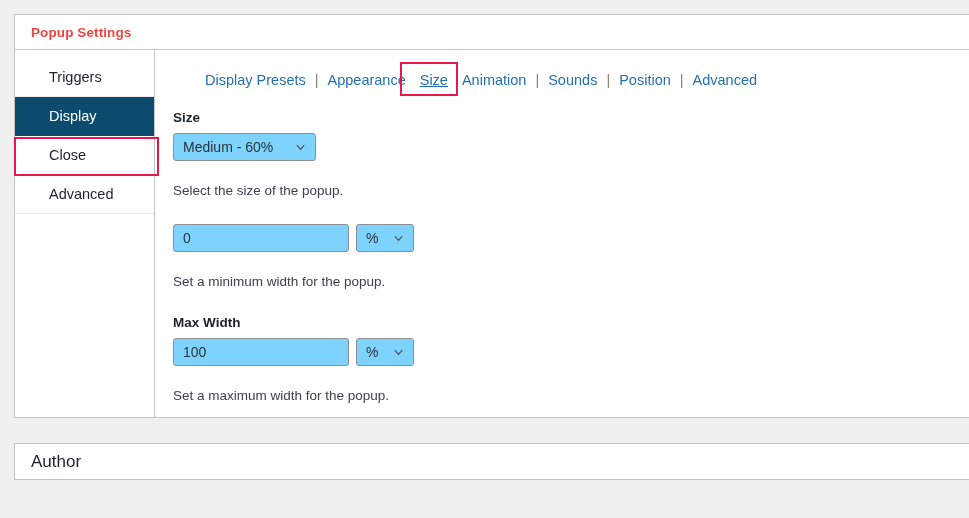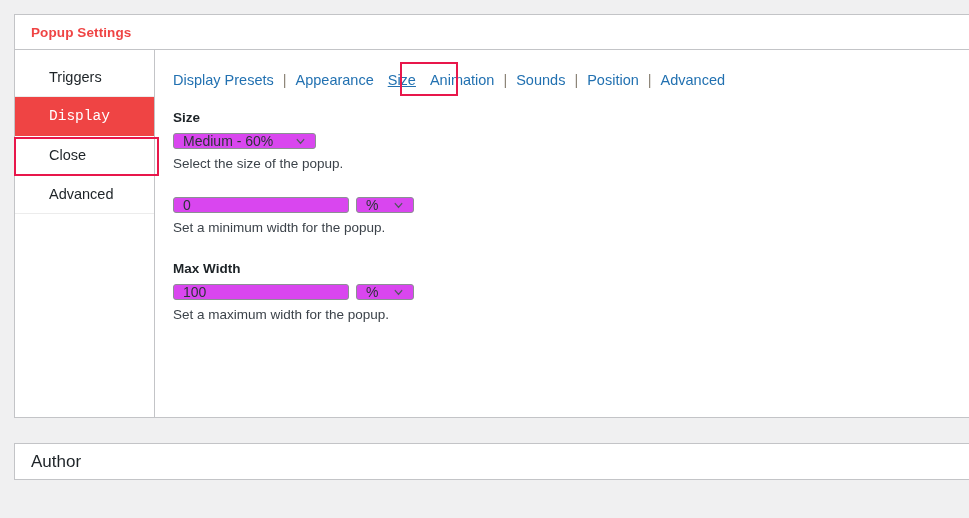--- a/index.html
+++ b/index.html
@@ -59,40 +59,40 @@
     line-height: 39px;
     padding-left: 34px;
     font-size: 14.5px;
     color: #1d2327;
     border-bottom: 1px solid #ececec;
     box-sizing: border-box;
     position: relative;
     white-space: nowrap;
   }
   .nav-item.active {
-    background: #ef4444;
+    background: #0c4a6e;
     color: #ffffff;
     border-bottom: none;
-    font-family: Liberation Mono, monospace;
   }
 
   
   #settings-content {
     flex: 1 1 auto;
     padding: 20px 18px 0 18px;
     box-sizing: border-box;
     position: relative;
   }
 
   #tabbar {
     display: flex;
     align-items: center;
     height: 20px;
     margin-bottom: 20px;
     position: relative;
+    margin-left: 32px;
   }
   .tab-link {
     font-size: 14.5px;
     color: #2271b1;
     text-decoration: none;
     white-space: nowrap;
   }
   .tab-link.current {
     color: #2271b1;
     text-decoration: underline;
@@ -117,30 +117,30 @@
     margin-bottom: 8px;
   }
   .field-row {
     display: flex;
     align-items: center;
     gap: 7px;
   }
   .desc {
     font-size: 13.5px;
     color: #3c434a;
-    margin-top: 7px;
+    margin-top: 22px;
   }
 
   .ui-select,
   .ui-input {
     box-sizing: border-box;
-    height: 16px;
+    height: 28px;
     border: 1px solid #8c8f94;
     border-radius: 3px;
-    background: #d946ef;
+    background: #7dd3fc;
     font-family: "Liberation Sans", sans-serif;
     font-size: 14px;
     color: #2c3338;
     padding: 0 9px;
     display: flex;
     align-items: center;
   }
   .ui-select {
     justify-content: space-between;
     gap: 14px;

